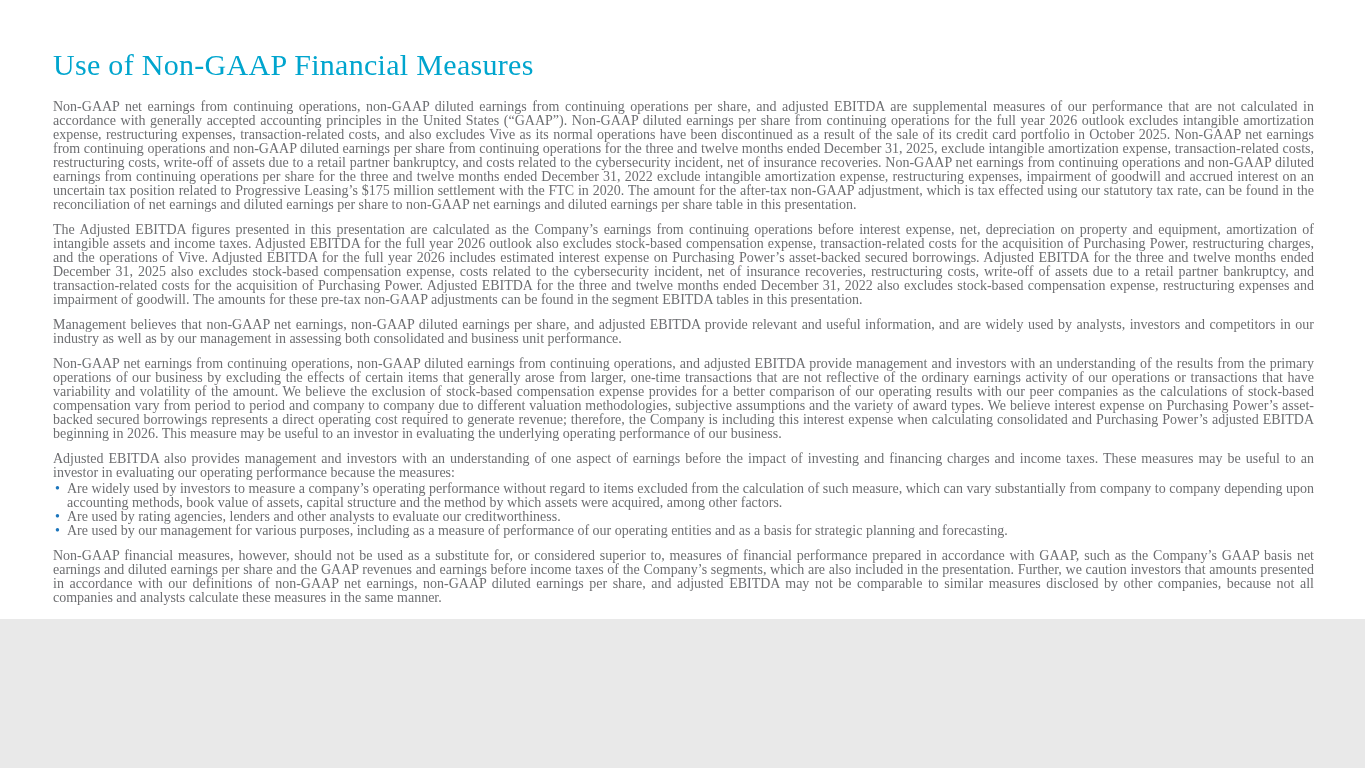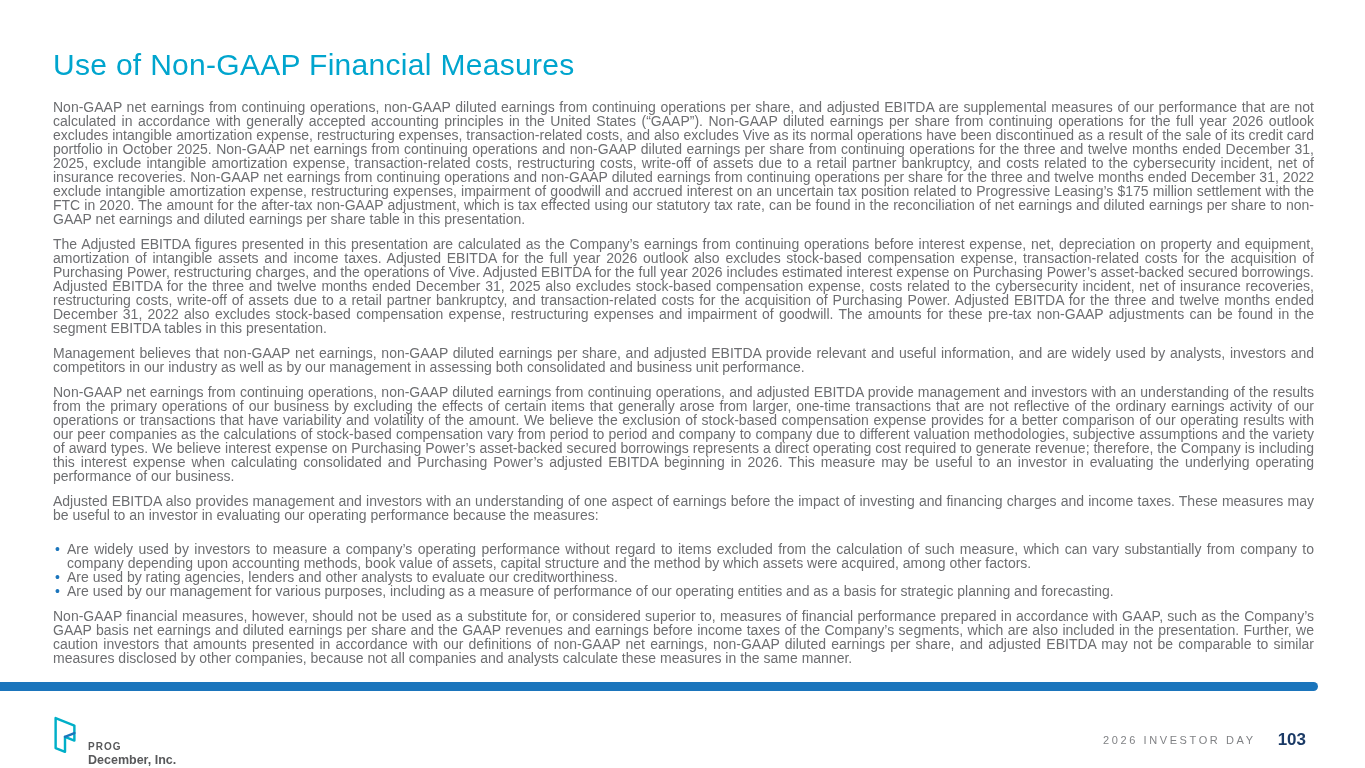--- a/index.html
+++ b/index.html
@@ -2,24 +2,25 @@
 <html><head>
 <meta charset="utf-8">
 <style>
   * { box-sizing: border-box; }
   html, body { margin: 0; padding: 0; background: #e9e9e9; }
   body { font-family: "Liberation Sans", sans-serif; }
 
   .slide {
     position: relative;
     width: 1365px;
-    height: 768px;
+    height: 619px;
     background: #ffffff;
     overflow: hidden;
     margin: 0 auto;
+    font-family: Liberation Serif, serif;
   }
 
   .title {
     position: absolute;
     left: 53px;
     top: 48px;
     margin: 0;
     font-size: 30px;
     font-weight: 400;
     letter-spacing: 0.3px;
@@ -31,21 +32,21 @@
     left: 53px;
     right: 51px;
     top: 100px;
     font-size: 14px;
     line-height: 14px;
     color: #6D6E71;
     text-align: justify;
   }
 
   .body-text p { margin: 0 0 11px 0; }
-  .body-text p.bullet-intro { margin-bottom: 20px; }
+  .body-text p.bullet-intro { margin-bottom: 2px; }
 
   ul.bullets {
     list-style: none;
     margin: 0 0 11px 0;
     padding: 0;
   }
   ul.bullets li {
     display: flex;
     margin: 0;
   }

